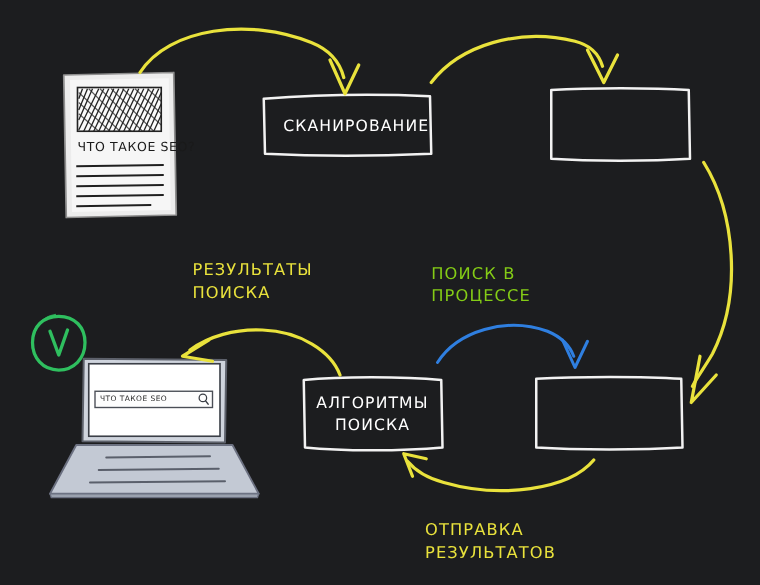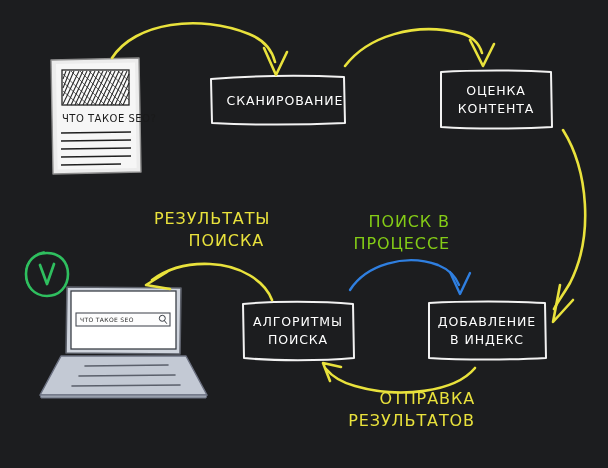--- a/index.html
+++ b/index.html
@@ -36,24 +36,24 @@
     letter-spacing: 0.9px;
     line-height: 1.45;
     text-align: center;
     text-transform: uppercase;
     white-space: pre-line;
     pointer-events: none;
   }
   .edge-label {
     position: absolute;
     font-family: "DejaVu Sans", sans-serif;
-    font-size: 16px;
+    font-size: 13px;
     letter-spacing: 0.9px;
     line-height: 1.4;
-    text-align: right;
+    text-align: left;
     text-transform: uppercase;
     white-space: pre-line;
     pointer-events: none;
   }
   .edge-label.yellow { color: #e9e23c; }
   .edge-label.blue   { color: #84cc16; }
   .doc-heading {
     position: absolute;
     color: #1a1a1a;
     font-size: 10px;
@@ -193,31 +193,27 @@
       <path d="M450,272 L460,294 L470,273" fill="none" stroke="#2f7fe0" stroke-width="2.4" stroke-linecap="round" stroke-linejoin="round"></path>
     </g>
 
     <g>
       <path d="M272,300 C265,281 240,265 210,264 C188,263 167,269 152,280" fill="none" stroke="#e9e23c" stroke-width="2.6" stroke-linecap="round"></path>
       <path d="M167,272 L146,285 L170,289" fill="none" stroke="#e9e23c" stroke-width="2.6" stroke-linecap="round" stroke-linejoin="round"></path>
     </g>
   </svg>
 
   <div class="node-label" style="left:210px; top:92px;  width:150px;">Сканирование</div>
-  <div class="node-label" style="left:440px; top:82px;  width:112px;">Оценка
-контента</div>
-  <div class="node-label" style="left:428px; top:313px; width:118px;">Добавление
-в индекс</div>
   <div class="node-label" style="left:242px; top:313px; width:112px;">Алгоритмы
 поиска</div>
 
   <div class="edge-label yellow" style="left:154px; top:208px; width:110px;">Результаты
 поиска</div>
   <div class="edge-label blue" style="left:345px; top:211px; width:105px;">Поиск в
 процессе</div>
-  <div class="edge-label yellow" style="left:340px; top:388px; width:135px;">Отправка
+  <div class="edge-label yellow" style="left:340px; top:416px; width:135px;">Отправка
 результатов</div>
 
   <div class="doc-heading" style="left:62px; top:113px;">Что такое SEO?</div>
 
   <div class="search-text" style="left:80px; top:316px;">Что такое SEO</div>
 
 </div>
 
 </body></html>

